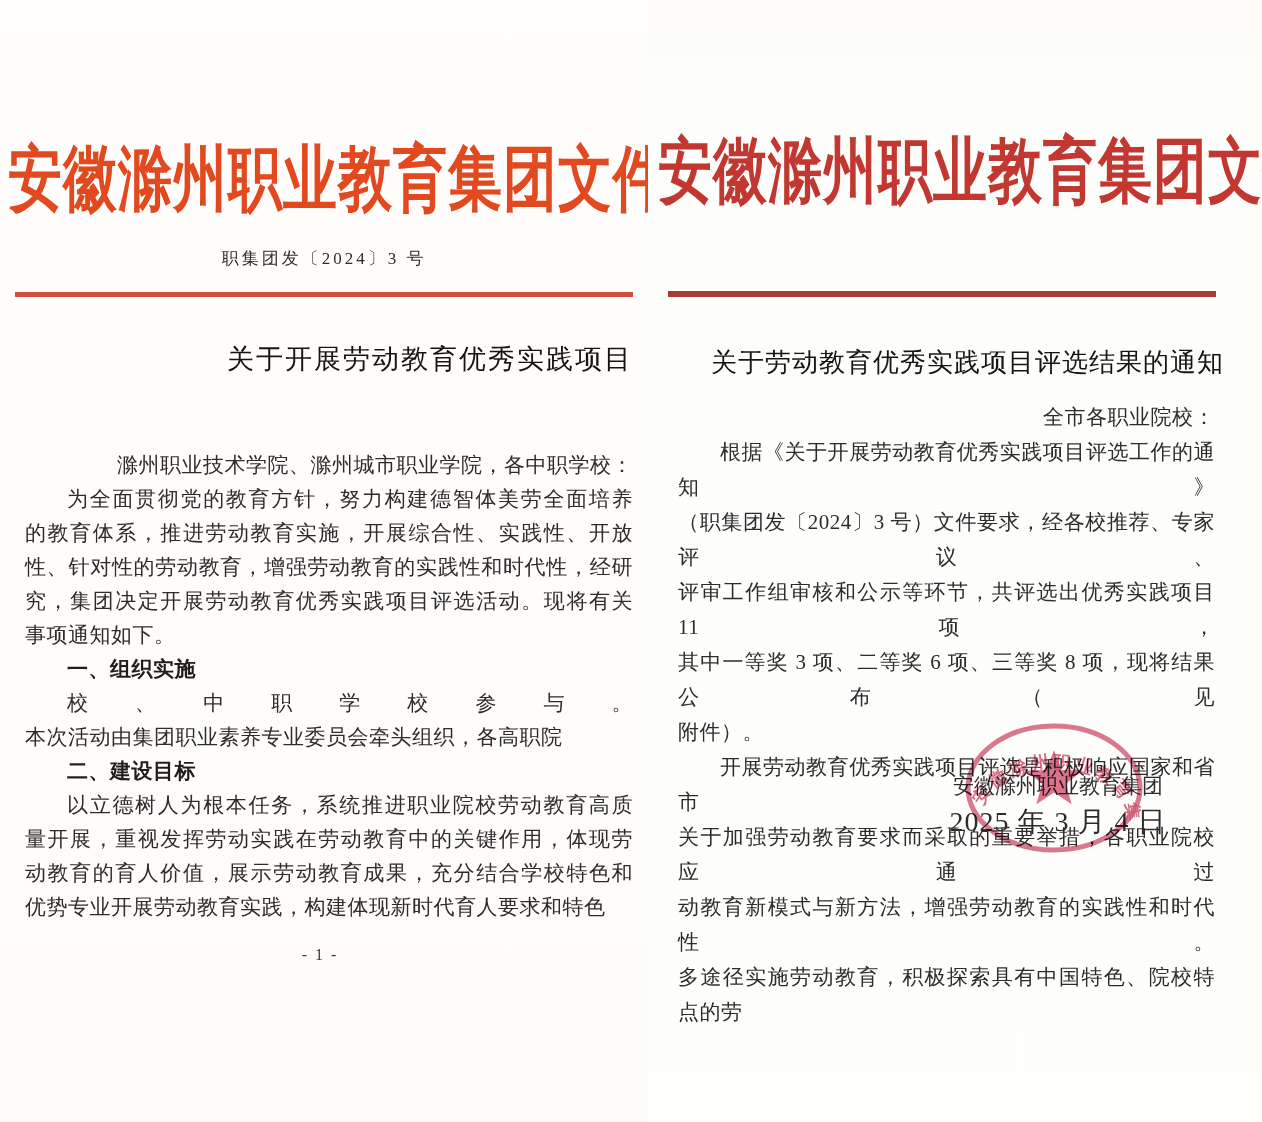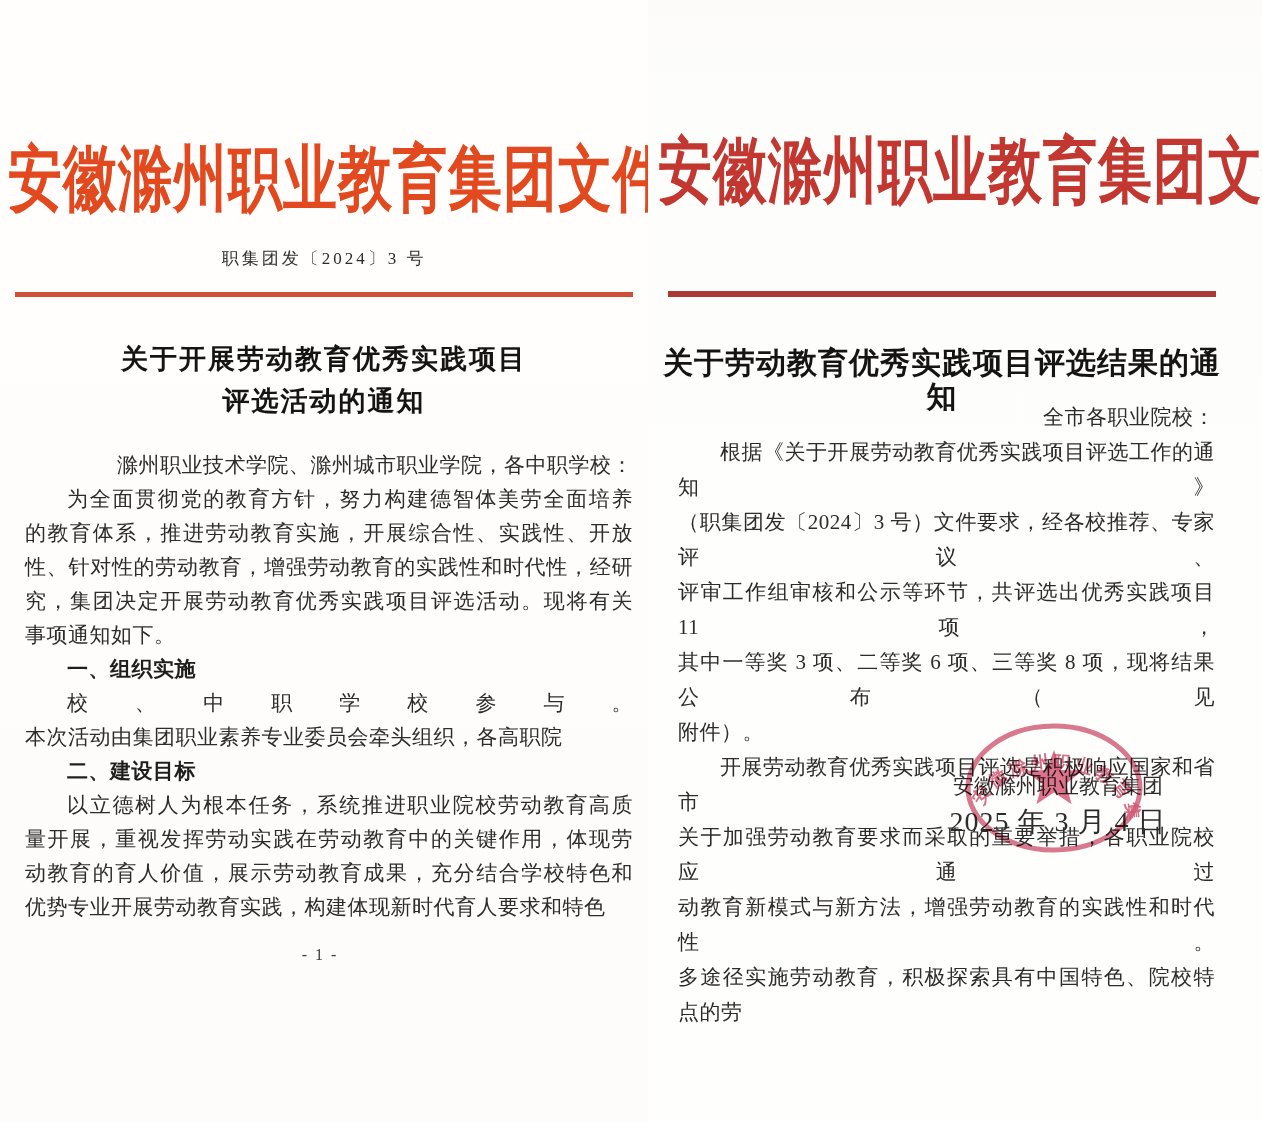--- a/index.html
+++ b/index.html
@@ -39,27 +39,27 @@
   }
   .docnum-left{left:0;top:247px;width:648px;}
   .docnum-right{left:20px;top:247px;width:548px;}
 
   .rule{position:absolute;}
   .rule-left{left:15px;top:292px;width:618px;height:5px;background:var(--left-rule-red);}
   .rule-right{left:20px;top:291px;width:548px;height:6px;background:var(--right-rule-red);}
 
   .doc-title{
     position:absolute;
-    text-align:center;
-    font-weight:bold;
+    text-align:right;
+    font-weight:normal;
     color:#161413;
     letter-spacing:2px;
   }
   .doc-title-left{left:15px;top:338px;width:618px;font-size:27px;line-height:42px;}
-  .doc-title-right{left:12px;top:346px;width:564px;font-size:30px;line-height:34px;letter-spacing:1px;}
+  .doc-title-right{left:12px;top:346px;width:564px;font-size:26px;line-height:34px;letter-spacing:1px;}
 
   .body-block{
     position:absolute;
     font-size:21px;
     color:#2e2c2b;
     letter-spacing:0.5px;
   }
   .body-left{left:25px;top:448px;width:608px;line-height:34px;}
   .body-right{left:30px;top:400px;width:537px;line-height:35px;}
 
@@ -108,21 +108,20 @@
 <body>
 
 <div class="canvas">
 
   <section class="page page-left">
     <div class="banner banner-left">安徽滁州职业教育集团文件</div>
     <div class="docnum docnum-left">职集团发〔2024〕3 号</div>
     <div class="rule rule-left"></div>
     <div class="doc-title doc-title-left">
       <div>关于开展劳动教育优秀实践项目</div>
-      <div>评选活动的通知</div>
     </div>
     <div class="body-block body-left">
       <div class="salutation">滁州职业技术学院、滁州城市职业学院，各中职学校：</div>
       <div class="para">
           <div class="bl">为全面贯彻党的教育方针，努力构建德智体美劳全面培养</div>
           <div class="bl">的教育体系，推进劳动教育实施，开展综合性、实践性、开放</div>
           <div class="bl">性、针对性的劳动教育，增强劳动教育的实践性和时代性，经研</div>
           <div class="bl">究，集团决定开展劳动教育优秀实践项目评选活动。现将有关</div>
           <div class="bl">事项通知如下。</div>
         </div>

